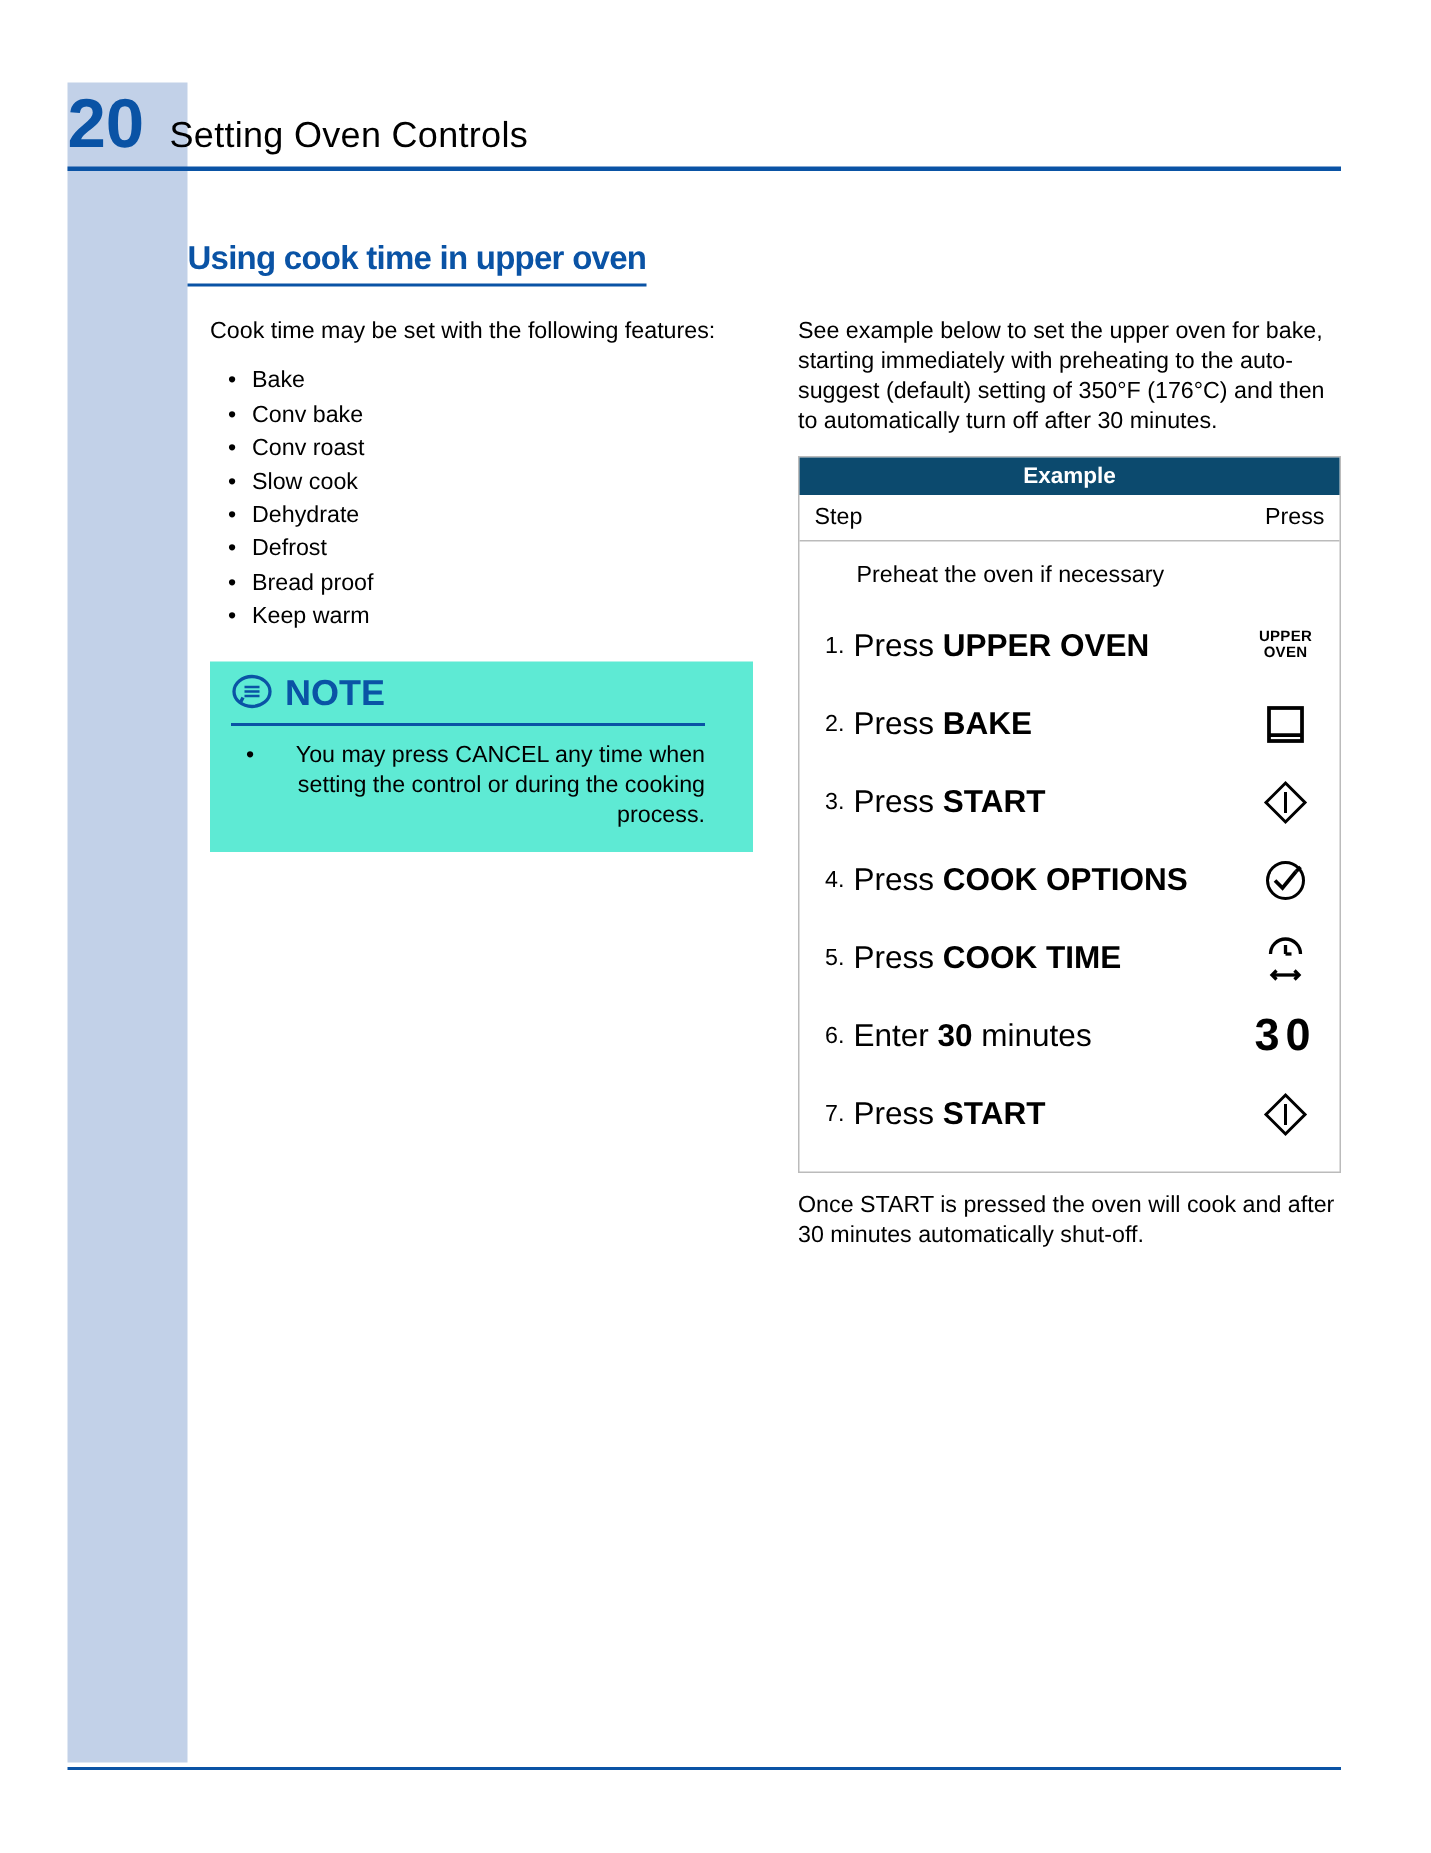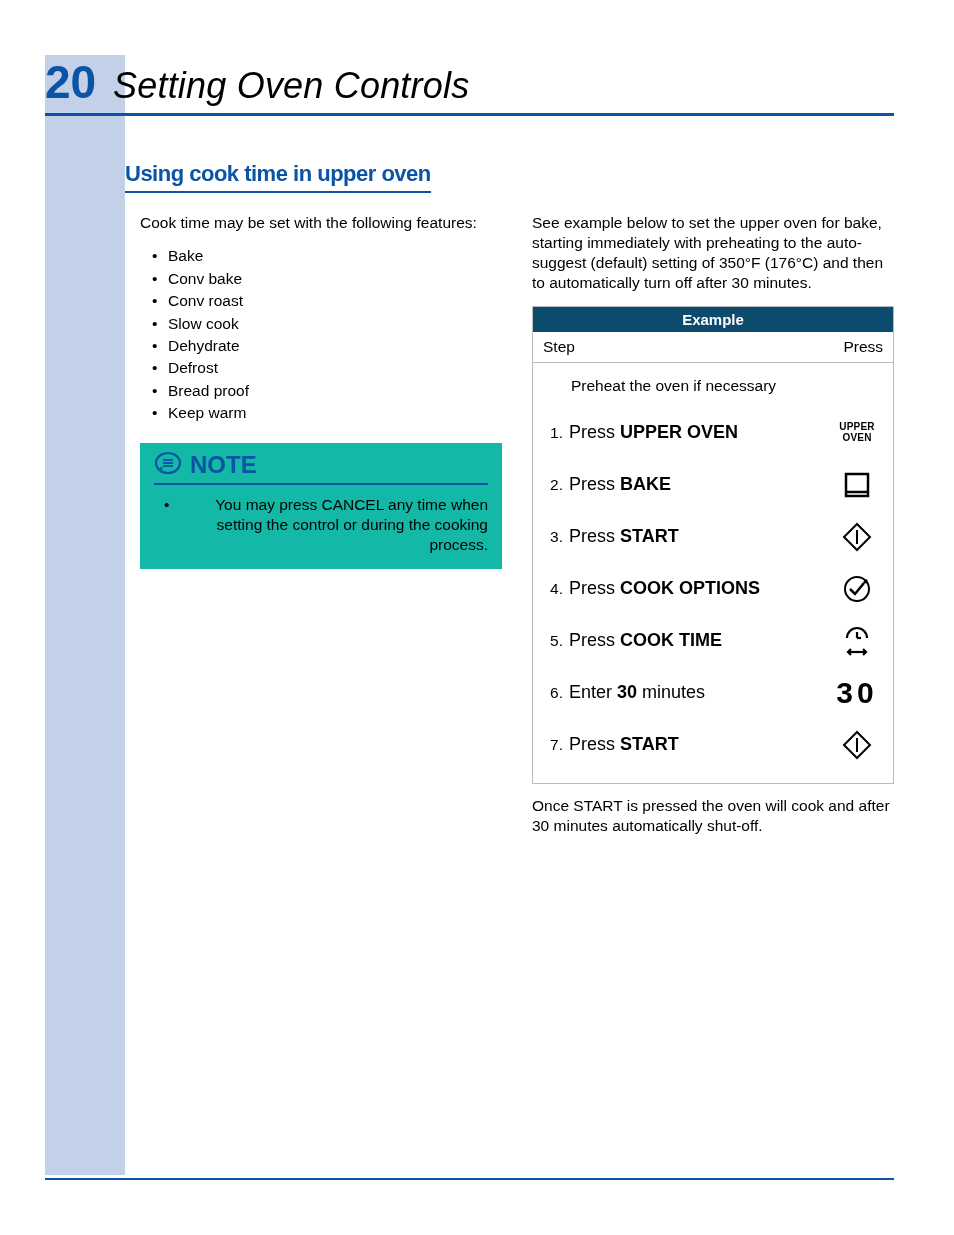--- a/index.html
+++ b/index.html
@@ -39,27 +39,26 @@
   .page-number {
     font-size: 46px;
     font-weight: bold;
     color: #0a53a5;
     width: 68px;
     text-align: left;
     padding-left: 0;
     flex-shrink: 0;
   }
   .page-title {
-    font-size: 36px;
+    font-size: 24px;
     font-weight: normal;
     color: #000;
     letter-spacing: 0.2px;
     flex: 1;
     padding-bottom: 4px;
-    font-style: italic;
   }
   .title-underline {
     height: 3px;
     background: #0a53a5;
     margin-left: -80px;
     margin-top: 2px;
     margin-bottom: 45px;
   }
   .columns {
     display: flex;
@@ -92,22 +91,22 @@
     line-height: 1.45;
     position: relative;
     padding-left: 16px;
   }
   ul.features li::before {
     content: "•";
     position: absolute;
     left: 0;
   }
   .note-box {
-    background: #14b8a6;
-    padding: 6px 14px 14px 14px;
+    background: #5eead4;
+    padding: 6px 32px 14px 14px;
     margin-top: 4px;
   }
   .note-head {
     display: flex;
     align-items: center;
     gap: 8px;
     border-bottom: 2px solid #0a53a5;
     padding-bottom: 2px;
     margin-bottom: 10px;
   }
@@ -166,21 +165,21 @@
     padding: 4px 0;
   }
   .ex-num {
     width: 26px;
     text-align: right;
     font-size: 15.5px;
     padding-right: 6px;
   }
   .ex-text {
     flex: 1;
-    font-size: 18px;
+    font-size: 21px;
   }
   .ex-icon {
     width: 52px;
     display: flex;
     align-items: center;
     justify-content: center;
   }
   .upper-oven-label {
     font-size: 10px;
     font-weight: bold;

